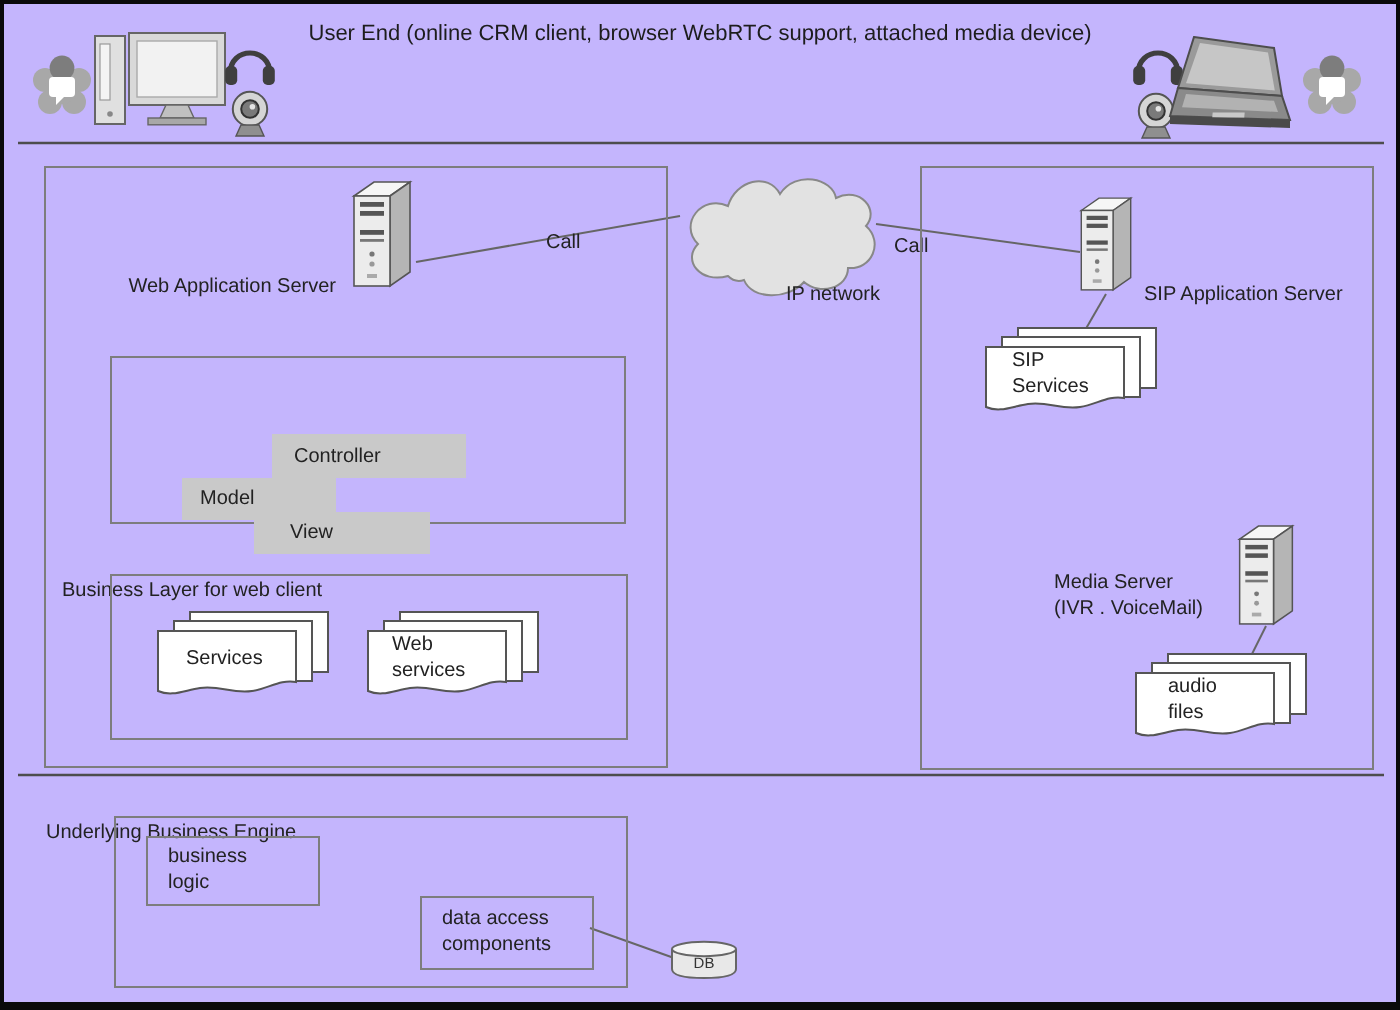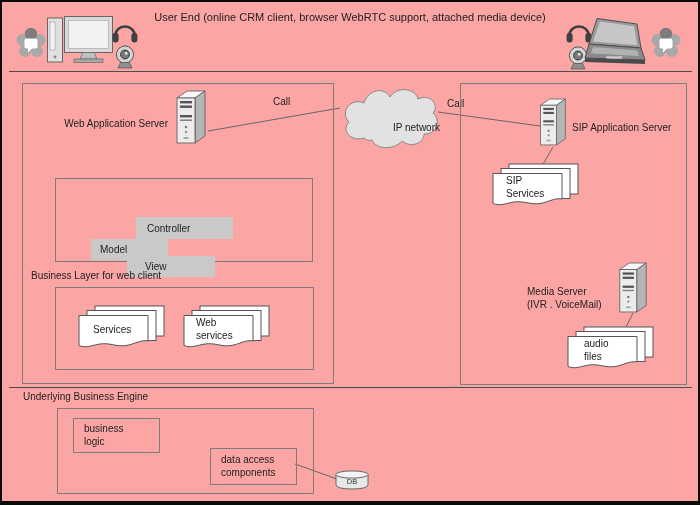--- a/index.html
+++ b/index.html
@@ -1,23 +1,23 @@
 <!DOCTYPE html>
 <html><head>
 <meta charset="utf-8">
 <style>
   html,body{margin:0;padding:0;background:#fff;}
   .canvas{
     position:relative;width:696px;height:499px;
     border:2px solid #0a0a0a;border-bottom-width:4px;
-    background:#fca5a5;overflow:hidden;
+    background:#c4b5fd;overflow:hidden;
     font-family:"Liberation Sans", sans-serif;color:#222;
   }
   .abs{position:absolute;}
-  .lbl{position:absolute;font-size:10px;line-height:12px;color:#222;white-space:nowrap;}
+  .lbl{position:absolute;font-size:10px;line-height:12px;color:#222;white-space:nowrap;margin-top:20px;}
   .lbl2{position:absolute;font-size:10px;line-height:13px;color:#222;white-space:nowrap;}
   .box{position:absolute;border:1px solid #7d7d7d;background:transparent;}
   .title{position:absolute;left:0;top:9px;width:100%;text-align:center;font-size:11px;color:#1d1d1d;}
   .mvcrect{position:absolute;background:#c9c9c9;font-size:10px;color:#222;display:flex;align-items:center;margin-top:28px;}
   .docs{position:absolute;}
   .docs svg{position:absolute;left:0;top:0;}
   .docs .dl{position:absolute;font-size:10px;line-height:13px;color:#222;white-space:nowrap;}
   svg.overlay{position:absolute;left:0;top:0;pointer-events:none;}
   .icon{position:absolute;}
 </style>

